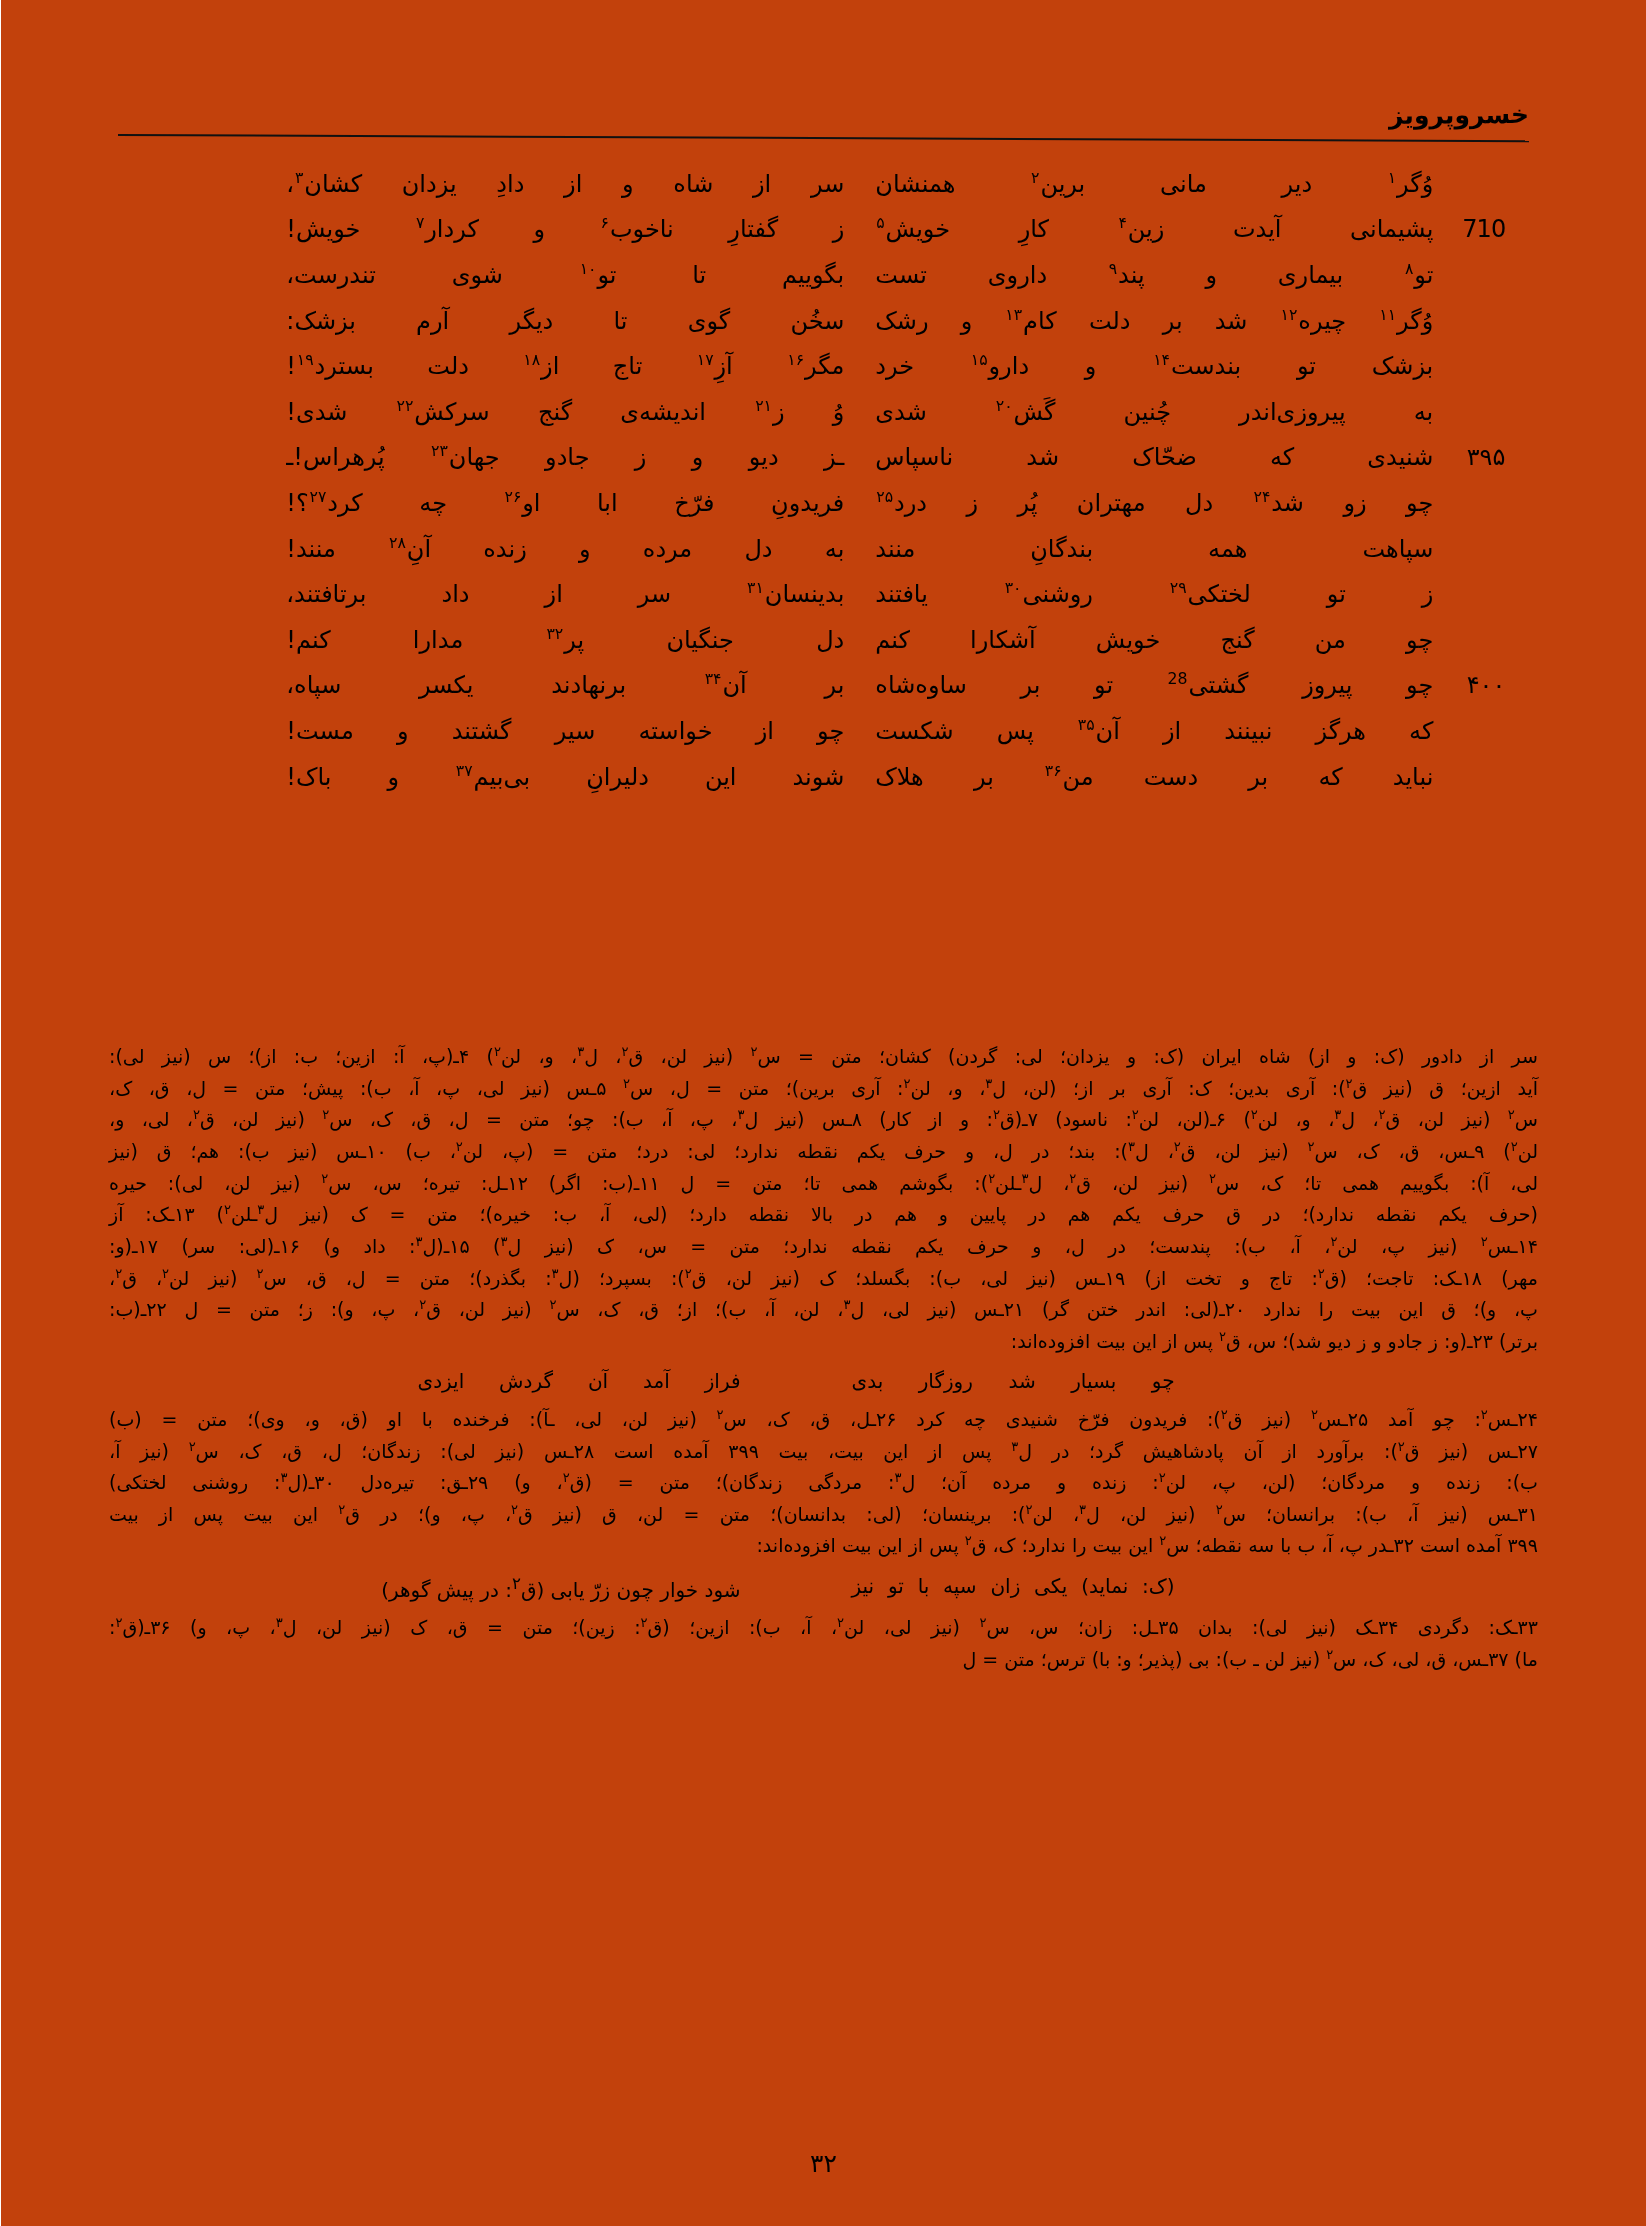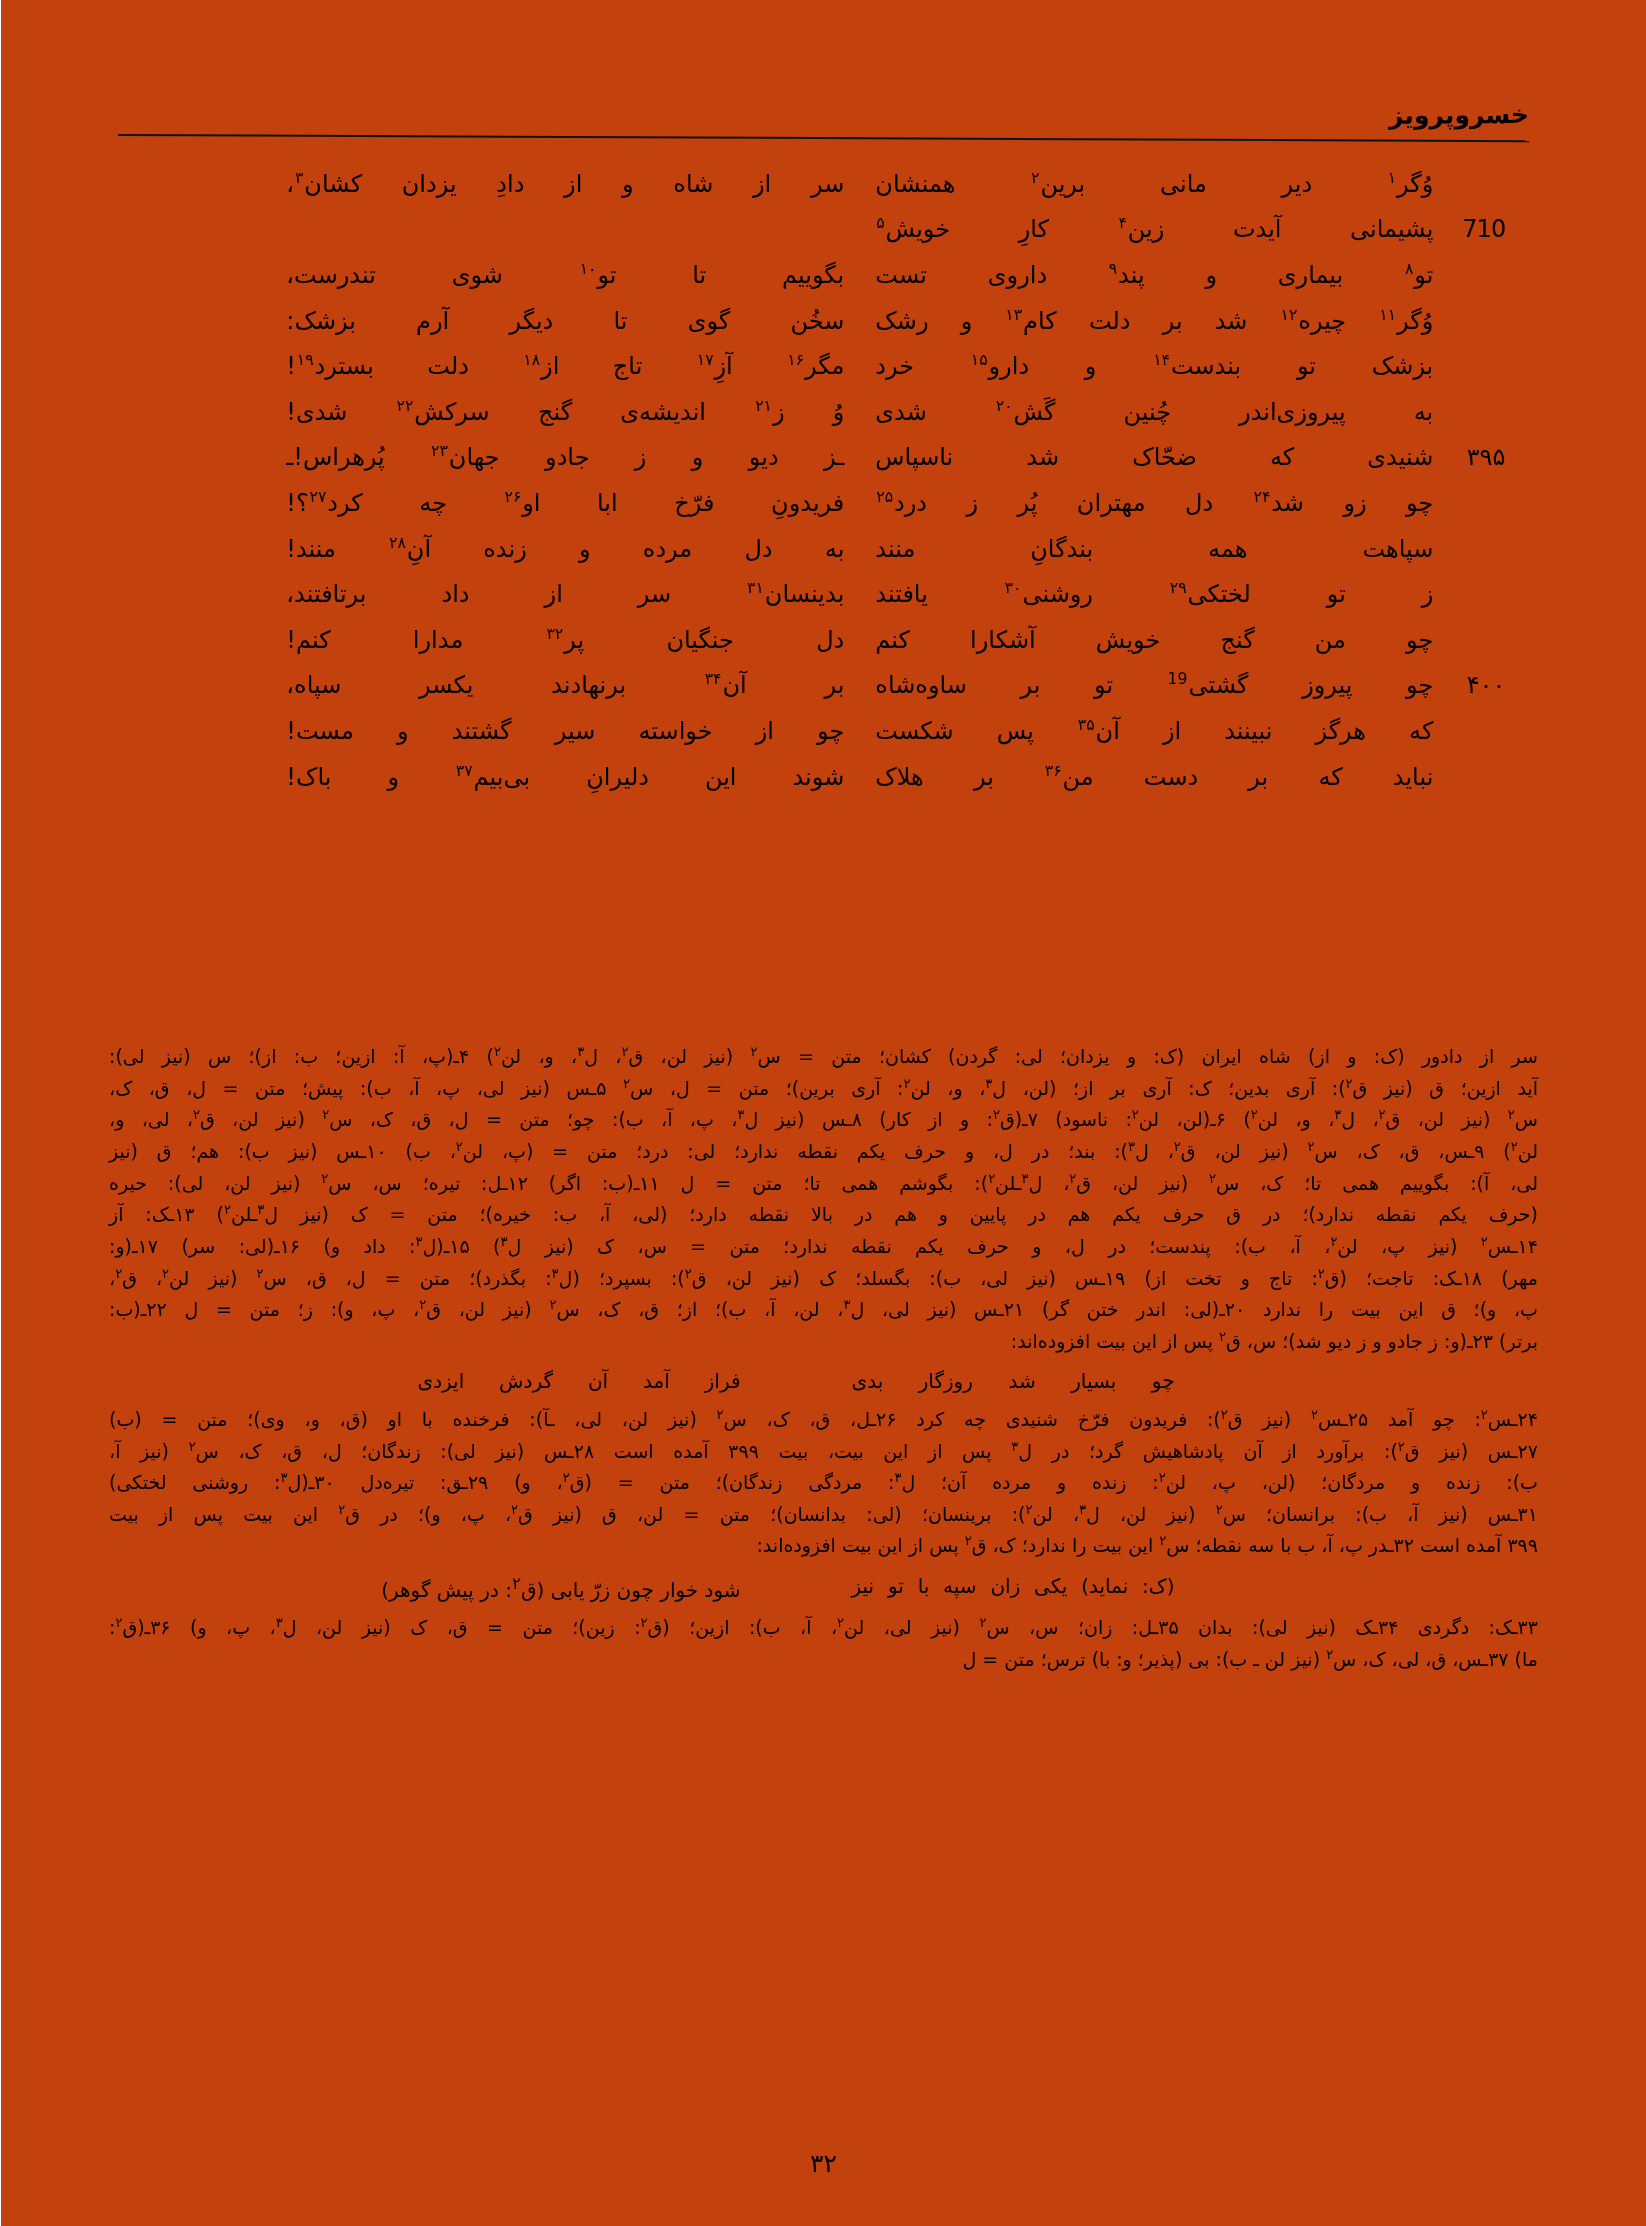--- a/index.html
+++ b/index.html
@@ -128,20 +128,21 @@
 
   <div class="verse-block">
       <div class="verse-row">
         <div class="vnum"></div>
         <div class="hemistich first">وُگر<sup class="marker">۱</sup> دیر مانی برین<sup class="marker">۲</sup> همنشان</div>
         <div class="hemistich second">سر از شاه و از دادِ یزدان کشان<sup class="marker">۳</sup>،</div>
       </div>
       <div class="verse-row">
         <div class="vnum">710</div>
         <div class="hemistich first">پشیمانی آیدت زین<sup class="marker">۴</sup> کارِ خویش<sup class="marker">۵</sup></div>
+        <div class="hemistich second">ز گفتارِ ناخوب<sup class="marker">۶</sup> و کردار<sup class="marker">۷</sup> خویش!</div>
       </div>
       <div class="verse-row">
         <div class="vnum"></div>
         <div class="hemistich first">تو<sup class="marker">۸</sup> بیماری و پند<sup class="marker">۹</sup> داروی تست</div>
         <div class="hemistich second">بگوییم تا تو<sup class="marker">۱۰</sup> شوی تندرست،</div>
       </div>
       <div class="verse-row">
         <div class="vnum"></div>
         <div class="hemistich first">وُگر<sup class="marker">۱۱</sup> چیره<sup class="marker">۱۲</sup> شد بر دلت کام<sup class="marker">۱۳</sup> و رشک</div>
         <div class="hemistich second">سخُن گوی تا دیگر آرم بزشک:</div>
@@ -176,21 +177,21 @@
         <div class="hemistich first">ز تو لختکی<sup class="marker">۲۹</sup> روشنی<sup class="marker">۳۰</sup> یافتند</div>
         <div class="hemistich second">بدینسان<sup class="marker">۳۱</sup> سر از داد برتافتند،</div>
       </div>
       <div class="verse-row">
         <div class="vnum"></div>
         <div class="hemistich first">چو من گنج خویش آشکارا کنم</div>
         <div class="hemistich second">دل جنگیان پر<sup class="marker">۳۲</sup> مدارا کنم!</div>
       </div>
       <div class="verse-row">
         <div class="vnum">۴۰۰</div>
-        <div class="hemistich first">چو پیروز گشتی<sup class="marker">19</sup> تو بر ساوه‌شاه</div>
+        <div class="hemistich first">چو پیروز گشتی<sup class="marker">28</sup> تو بر ساوه‌شاه</div>
         <div class="hemistich second">بر آن<sup class="marker">۳۴</sup> برنهادند یکسر سپاه،</div>
       </div>
       <div class="verse-row">
         <div class="vnum"></div>
         <div class="hemistich first">که هرگز نبینند از آن<sup class="marker">۳۵</sup> پس شکست</div>
         <div class="hemistich second">چو از خواسته سیر گشتند و مست!</div>
       </div>
       <div class="verse-row">
         <div class="vnum"></div>
         <div class="hemistich first">نباید که بر دست من<sup class="marker">۳۶</sup> بر هلاک</div>

